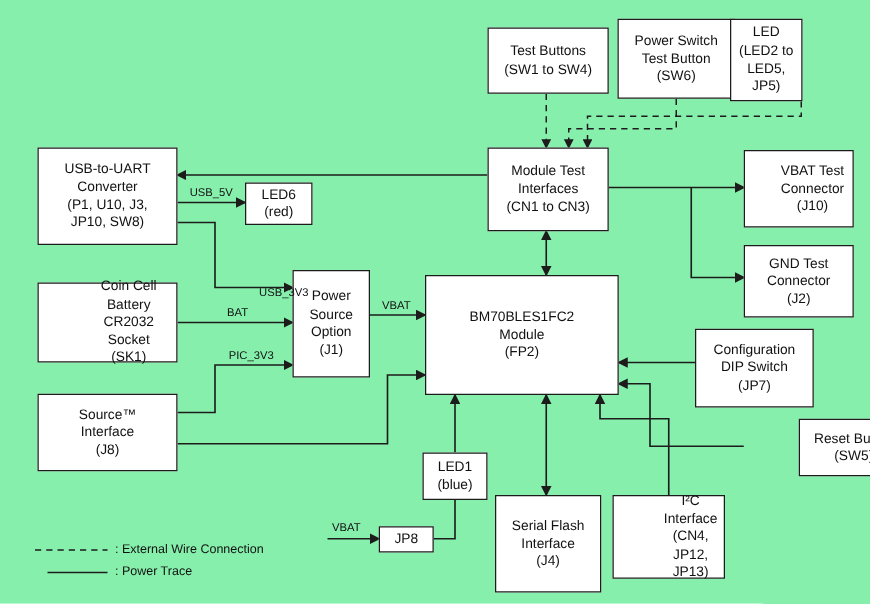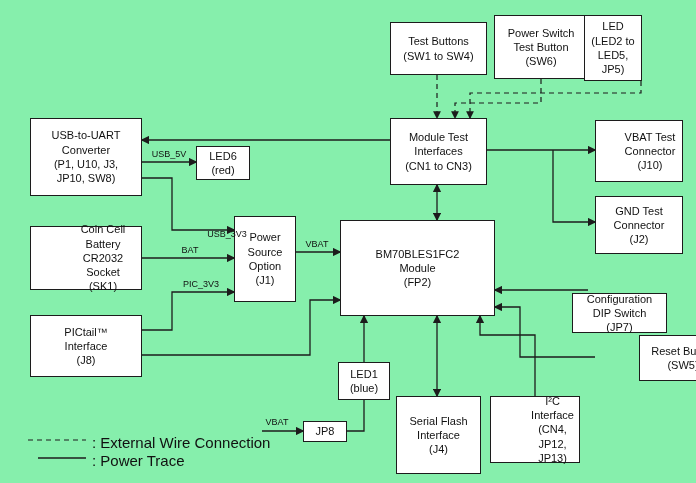--- a/index.html
+++ b/index.html
@@ -11,21 +11,21 @@
   .box{
     position:absolute;border:1.6px solid #1c1c1c;background:#ffffff;
     display:flex;align-items:center;justify-content:center;text-align:center;
     font-size:11px;line-height:1.3;white-space:pre-line;box-sizing:border-box;
     padding:2px;
   }
   .wire-label{
     position:absolute;font-size:9px;text-align:center;white-space:nowrap;color:#111;
   }
   .legend-text{
-    position:absolute;font-size:15px;white-space:nowrap;color:#111;
+    position:absolute;font-size:10px;white-space:nowrap;color:#111;
   }
 </style>
 </head>
 <body>
 
 <div id="stage">
 
   <svg id="wires" viewBox="0 0 696 483" xmlns="http://www.w3.org/2000/svg">
     <defs>
       <marker id="arr" viewBox="0 0 10 10" refX="8.5" refY="5" markerWidth="6.5" markerHeight="6.5" orient="auto-start-reverse">
@@ -97,21 +97,21 @@
 (P1, U10, J3,
 JP10, SW8)</div>
 
   <div class="box" style="left:196px;top:146px;width:54px;height:34px;">LED6
 (red)</div>
 
   <div class="box" style="left:30px;top:226px;width:112px;height:64px;padding-left:36px;">Coin Cell Battery
 CR2032 Socket
 (SK1)</div>
 
-  <div class="box" style="left:30px;top:315px;width:112px;height:62px;">PICtail™
+  <div class="box" style="left:30px;top:315px;width:112px;height:62px;">Source™
 Interface
 (J8)</div>
 
   <div class="box" style="left:234px;top:216px;width:62px;height:86px;">Power
 Source
 Option
 (J1)</div>
 
   <div class="box" style="left:340px;top:220px;width:155px;height:96px;">BM70BLES1FC2
 Module
@@ -122,21 +122,21 @@
 (CN1 to CN3)</div>
 
   <div class="box" style="left:595px;top:120px;width:88px;height:62px;padding-left:24px;">VBAT Test
 Connector
 (J10)</div>
 
   <div class="box" style="left:595px;top:196px;width:88px;height:58px;">GND Test
 Connector
 (J2)</div>
 
-  <div class="box" style="left:572px;top:263px;width:95px;height:40px;margin-top:30px;">Configuration
+  <div class="box" style="left:556px;top:263px;width:95px;height:63px;">Configuration
 DIP Switch
 (JP7)</div>
 
   <div class="box" style="left:595px;top:335px;width:88px;height:46px;margin-left:44px;">Reset Button
 (SW5)</div>
 
   <div class="box" style="left:338px;top:362px;width:52px;height:38px;">LED1
 (blue)</div>
 
   <div class="box" style="left:303px;top:421px;width:44px;height:21px;">JP8</div>

